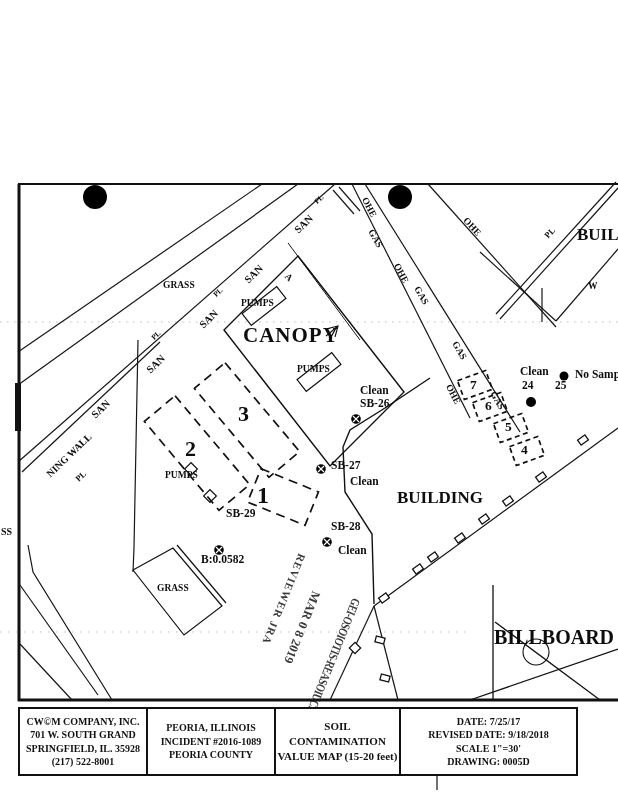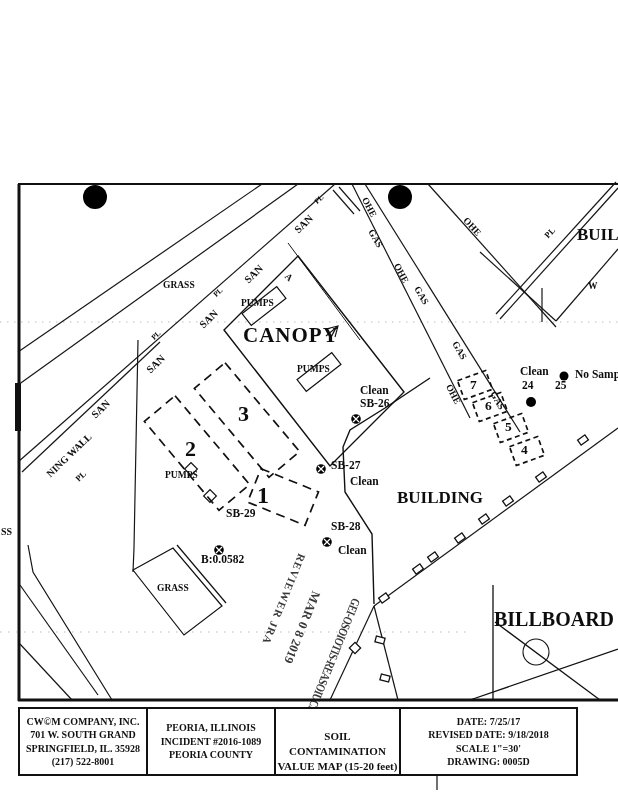--- a/index.html
+++ b/index.html
@@ -16,21 +16,21 @@
   .num-sm{font-size:13.5px;}
   .stamp{color:#1c1c1c;opacity:.88;}
   .stamp3{letter-spacing:-0.5px;transform-origin:0 0;}
   svg{position:absolute;left:0;top:0;}
   #titleblock{position:absolute;left:18px;top:707px;width:560px;height:69px;
       border:2px solid #111;display:flex;box-sizing:border-box;background:#fff;}
   .tb-cell{border-right:2px solid #111;box-sizing:border-box;display:flex;
       flex-direction:column;justify-content:center;align-items:center;
       font-size:10px;font-weight:bold;line-height:13.5px;text-align:center;}
   .tb-cell:last-child{border-right:none;}
-  .tb-c1{width:128px;} .tb-c2{width:128px;} .tb-c3{width:125px;font-size:11px;line-height:15px;justify-content:flex-end;}
+  .tb-c1{width:128px;} .tb-c2{width:128px;} .tb-c3{width:125px;font-size:11px;line-height:15px;}
   .tb-c4{flex:1;}
 </style>
 </head>
 <body>
 
 <div id="page">
 
 <svg width="618" height="800" viewBox="0 0 618 800">
 
   <g stroke="#111">
@@ -203,21 +203,21 @@
 <div class="label med" style="left:338px;top:545px;">Clean</div>
 <div class="label med" style="left:226px;top:508px;">SB-29</div>
 <div class="label med" style="left:201px;top:554px;">B:0.0582</div>
 <div class="label med" style="left:520px;top:366px;">Clean</div>
 <div class="label med" style="left:522px;top:380px;text-align:right;">24</div>
 <div class="label med" style="left:575px;top:369px;">No Samp</div>
 <div class="label med" style="left:555px;top:380px;">25</div>
 
 <div class="label" style="left:397px;top:489px;font-size:17px;">BUILDING</div>
 <div class="label" style="left:577px;top:226px;font-size:17px;">BUILDING</div>
-<div class="label" style="left:494px;top:609px;font-size:20px;">BILLBOARD</div>
+<div class="label" style="left:494px;top:627px;font-size:20px;">BILLBOARD</div>
 <div class="label sm" style="left:279px;top:691px;margin-top:16px;">GRAVEL</div>
 <div class="label sm" style="left:157px;top:584px;">GRASS</div>
 
 <div class="label stamp" style="left:307px;top:556px;font-size:11px;letter-spacing:1px;transform:rotate(112deg);">REVIEWER JRA</div>
 <div class="label stamp" style="left:322px;top:594px;font-size:12.5px;transform:rotate(112deg);">MAR 0 8 2019</div>
 <div class="label stamp stamp3" style="left:362px;top:601px;font-size:10px;transform:rotate(112deg) scaleY(1.25);">GEI-OSOIOTIS-REASOIUCE</div>
 
 <div id="titleblock">
   <div class="tb-cell tb-c1">
     <div>CW©M COMPANY, INC.</div>

